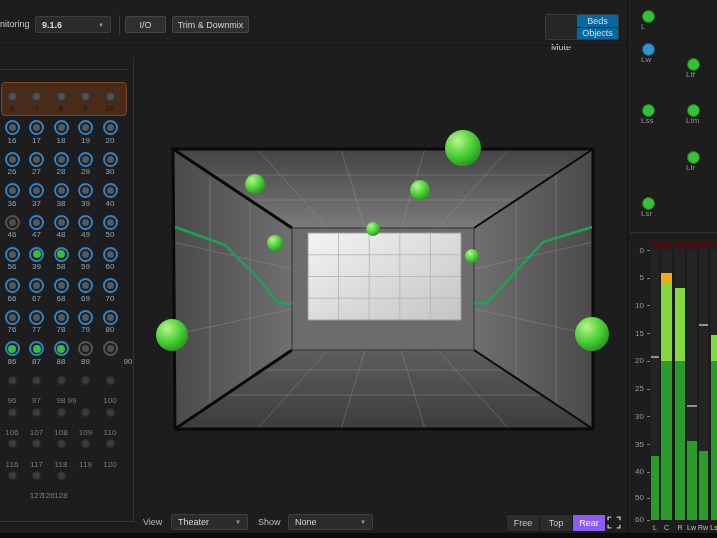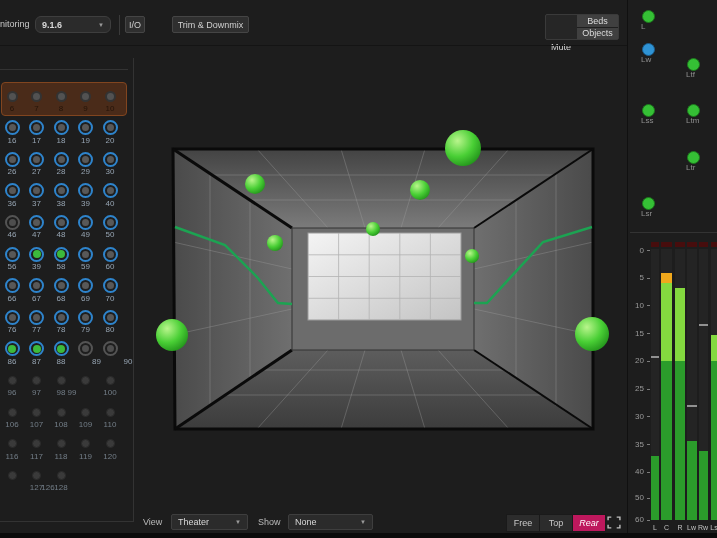--- a/index.html
+++ b/index.html
@@ -22,66 +22,66 @@
     border-radius:2px;color:#d8d8d8;font-size:9px;display:flex;align-items:center;
     padding:0 6px;justify-content:space-between;
   }
   .dd-arrow{font-size:6px;color:#9a9a9a;margin-left:6px;}
   .seg{position:absolute;display:flex;}
   .seg .seg-btn{
     width:32px;height:16px;background:#2c2c2c;border:1px solid #1a1a1a;border-right:none;
     color:#c9c9c9;font-size:9px;display:flex;align-items:center;justify-content:center;
   }
   .seg .seg-btn:last-child{border-right:1px solid #1a1a1a;}
-  .seg .seg-btn.sel{background:#be185d;color:#fff;font-style:italic;}
+  .seg .seg-btn.sel{background:#8b5cf6;color:#fff;}
   
   #mute-group{position:absolute;left:545px;top:14px;width:74px;height:26px;display:flex;background:#262626;border:1px solid #3a3a3a;border-radius:2px;box-sizing:border-box;}
   #mute-btn{width:30px;display:flex;align-items:center;justify-content:center;font-size:9px;color:#d5d5d5;border-right:1px solid #1f1f1f;margin-top:32px;}
   #mute-right{flex:1;display:flex;flex-direction:column;}
-  #mute-right .mini{flex:1;background:#404040;border-bottom:1px solid #1f1f1f;display:flex;align-items:center;justify-content:center;font-size:9px;color:#dcdcdc;}
+  #mute-right .mini{flex:1;background:#0369a1;border-bottom:1px solid #1f1f1f;display:flex;align-items:center;justify-content:center;font-size:9px;color:#dcdcdc;}
   #mute-right .mini:last-child{border-bottom:none;}
   
   .cell-circle{position:absolute;box-sizing:border-box;border-radius:50%;display:flex;align-items:center;justify-content:center;}
   .cell-circle .core{border-radius:50%;}
   .st-ring{width:15px;height:15px;border:2px solid #2e84cc;background:#1e1e1e;}
   .st-ring .core{width:7px;height:7px;background:#585858;}
   .st-active{width:15px;height:15px;border:2px solid #2e84cc;background:#1e1e1e;}
   .st-active .core{width:8px;height:8px;background:#3cba3c;}
   .st-off{width:15px;height:15px;border:2px solid #545454;background:#1e1e1e;}
   .st-off .core{width:7px;height:7px;background:#4e4e4e;}
   .st-bed{width:11px;height:11px;border:2px solid #333;background:#525252;}
   .st-dim{width:9px;height:9px;border:1px solid #2a2a2a;background:#3a3a3a;}
   .cell-num{position:absolute;font-size:8px;color:#96a4b2;text-align:center;width:22px;}
   .cell-num.on-band{color:#241409;}
-  .cell-num.dim{color:#737e88;}
+  .cell-num.dim{color:#737e88;margin-top:8px;}
   #band{position:absolute;left:1px;top:82px;width:126px;height:34px;background:#4a2b19;border:1px solid #81451f;border-radius:4px;box-sizing:border-box;}
   
   .spk-dot{position:absolute;width:11px;height:11px;border-radius:50%;}
   .spk-lbl{position:absolute;font-size:8px;color:#8f8f8f;}
   
   .tick-lbl{position:absolute;width:16px;text-align:right;font-size:8px;color:#9a9a9a;}
   .tick-dash{position:absolute;width:3px;height:1px;background:#7d7d7d;}
   .m-track{position:absolute;background:#242424;}
   .m-seg{position:absolute;}
   .m-clip{position:absolute;height:5px;background:#470d0d;}
   .m-peak{position:absolute;height:2px;background:#919191;}
   .m-lbl{position:absolute;font-size:7px;color:#c2c2c2;text-align:center;}
 </style>
 </head>
 <body>
 
 <div id="app">
 
   <div class="lbl" style="left:0;top:19px;color:#c9c9c9;">nitoring</div>
-  <div class="dropdown" style="left:35px;top:16px;width:76px;height:17px;border-radius:6px;">
+  <div class="dropdown" style="left:35px;top:16px;width:76px;height:17px;">
     <span style="font-weight:bold;">9.1.6</span>
     <span class="dd-arrow">▼</span>
   </div>
   <div class="vline" style="left:119px;top:15px;height:20px;background:#3a3a3a;"></div>
-  <div class="btn" style="left:125px;top:16px;width:20px;height:17px;">I/O</div>
+  <div class="btn" style="left:125px;top:16px;width:41px;height:17px;">I/O</div>
   <div class="btn" style="left:172px;top:16px;width:77px;height:17px;">Trim &amp; Downmix</div>
 
   <div id="mute-group">
     <div id="mute-btn">Mute</div>
     <div id="mute-right">
       <div class="mini">Beds</div>
       <div class="mini">Objects</div>
     </div>
   </div>
 
@@ -250,21 +250,21 @@
         <div class="core"></div>
       </div>
       <div class="cell-num" style="left: 25.5px; top: 356.8px;">87</div>
       <div class="cell-circle st-active" style="left: 53.5px; top: 341.3px;">
         <div class="core"></div>
       </div>
       <div class="cell-num" style="left: 50px; top: 356.8px;">88</div>
       <div class="cell-circle st-off" style="left: 78px; top: 341.3px;">
         <div class="core"></div>
       </div>
-      <div class="cell-num" style="left: 74.5px; top: 356.8px; margin-left: 11px;">89</div>
+      <div class="cell-num" style="left: 74.5px; top: 356.8px;">89</div>
       <div class="cell-circle st-off" style="left: 102.5px; top: 341.3px;">
         <div class="core"></div>
       </div>
       <div class="cell-num" style="left: 117px; top: 356.8px;">90</div>
       <div class="cell-circle st-dim" style="left: 7.5px; top: 375.9px;"></div>
       <div class="cell-num dim" style="left: 1px; top: 388.4px;">96</div>
       <div class="cell-circle st-dim" style="left: 32px; top: 375.9px;"></div>
       <div class="cell-num dim" style="left: 25.5px; top: 388.4px;">97</div>
       <div class="cell-circle st-dim" style="left: 56.5px; top: 375.9px;"></div>
       <div class="cell-num dim" style="left: 50px; top: 388.4px;">98</div>

